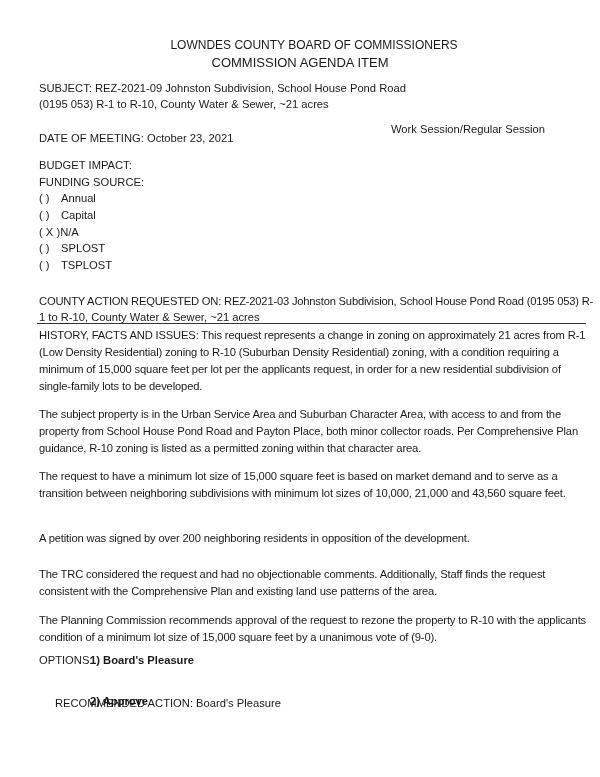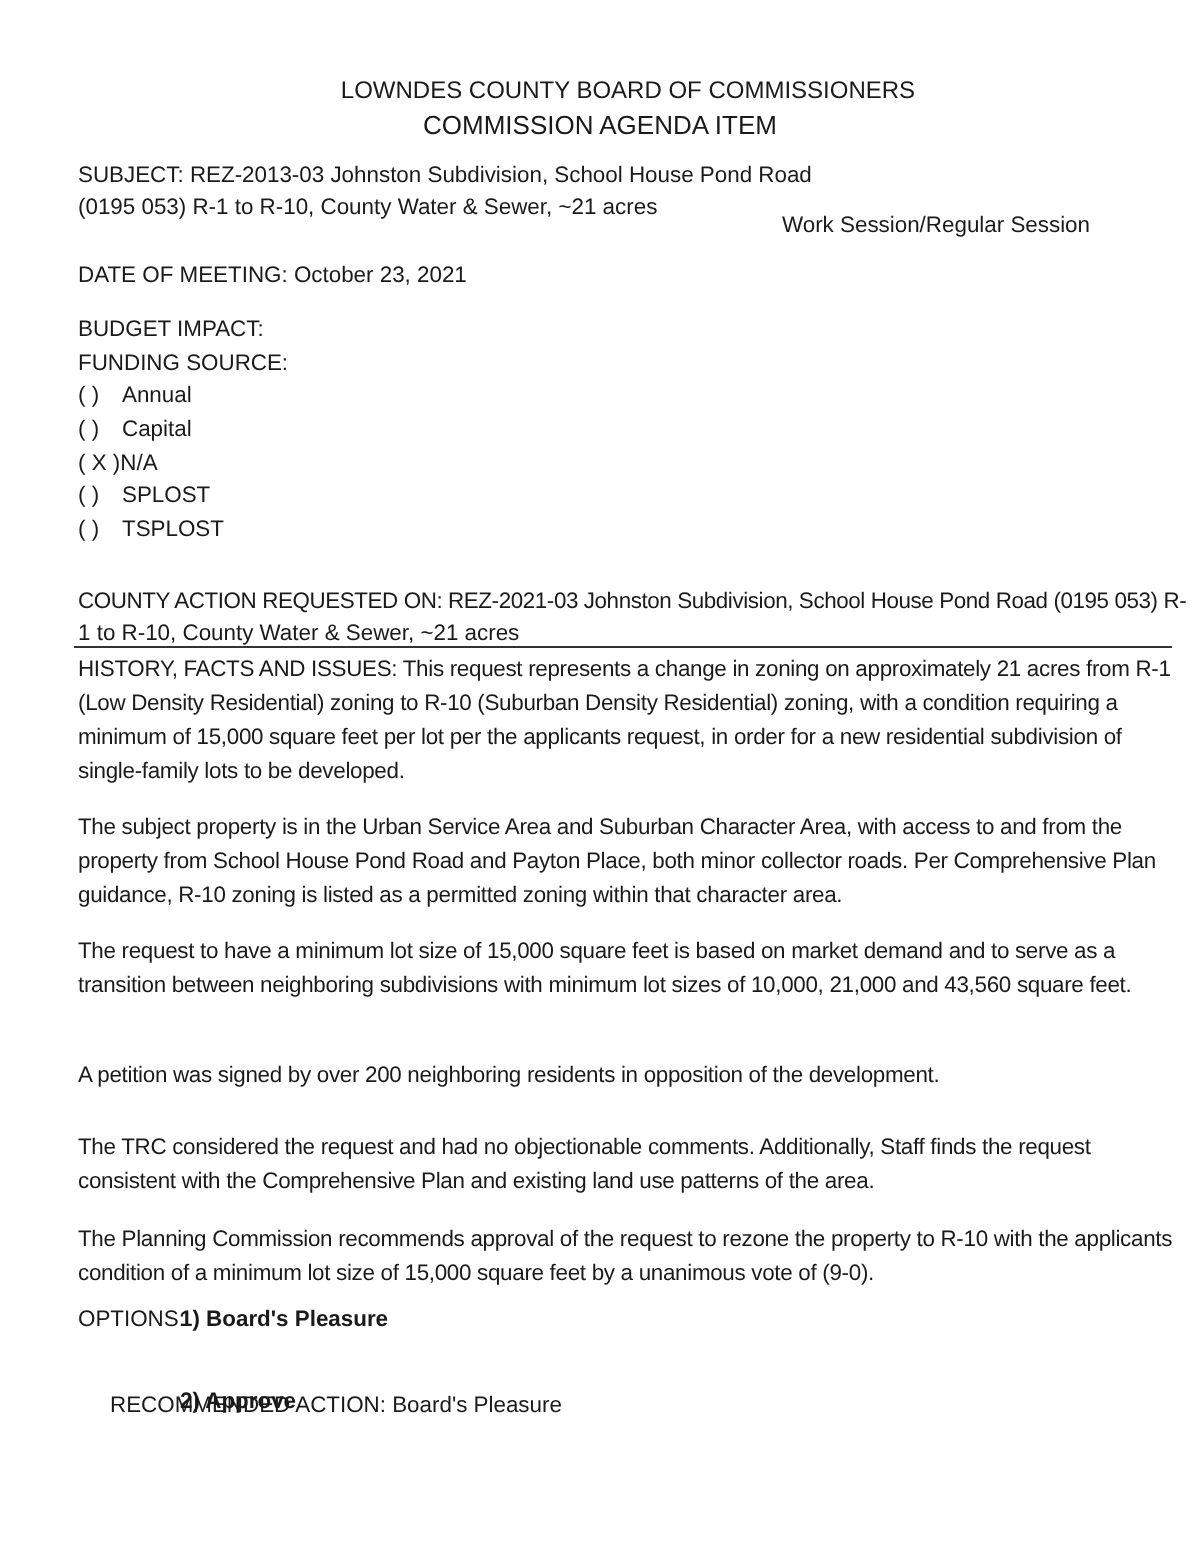--- a/index.html
+++ b/index.html
@@ -46,24 +46,24 @@
     .opt-indent { position: absolute; left: 90px; white-space: nowrap; font-weight: bold; }
   </style>
 </head>
 <body>
 
 <div class="page">
 
   <div class="abs center" style="top:37px; font-size:12px;padding-left:14px;">LOWNDES COUNTY BOARD OF COMMISSIONERS</div>
   <div class="abs center" style="top:54px; font-size:13px;">COMMISSION AGENDA ITEM</div>
 
-  <div class="abs left" style="top:80px;">SUBJECT: REZ-2013-03 Johnston Subdivision, School House Pond Road</div>
+  <div class="abs left" style="top:80px;">SUBJECT: REZ-2021-09 Johnston Subdivision, School House Pond Road</div>
   <div class="abs left" style="top:96px;">(0195 053) R-1 to R-10, County Water &amp; Sewer, ~21 acres</div>
 
-  <div class="abs" style="top:105px; left:391px;">Work Session/Regular Session</div>
+  <div class="abs" style="top:121px; left:391px;">Work Session/Regular Session</div>
 
   <div class="abs left" style="top:130px;">DATE OF MEETING: October 23, 2021</div>
 
   <div class="abs left" style="top:157px;">BUDGET IMPACT:</div>
   <div class="abs left" style="top:174px;">FUNDING SOURCE:</div>
 
   <div class="fund-row" style="top:190px;">
     <span class="fund-mark">(  )</span><span>Annual</span>
   </div>
   <div class="fund-row" style="top:207px;">

